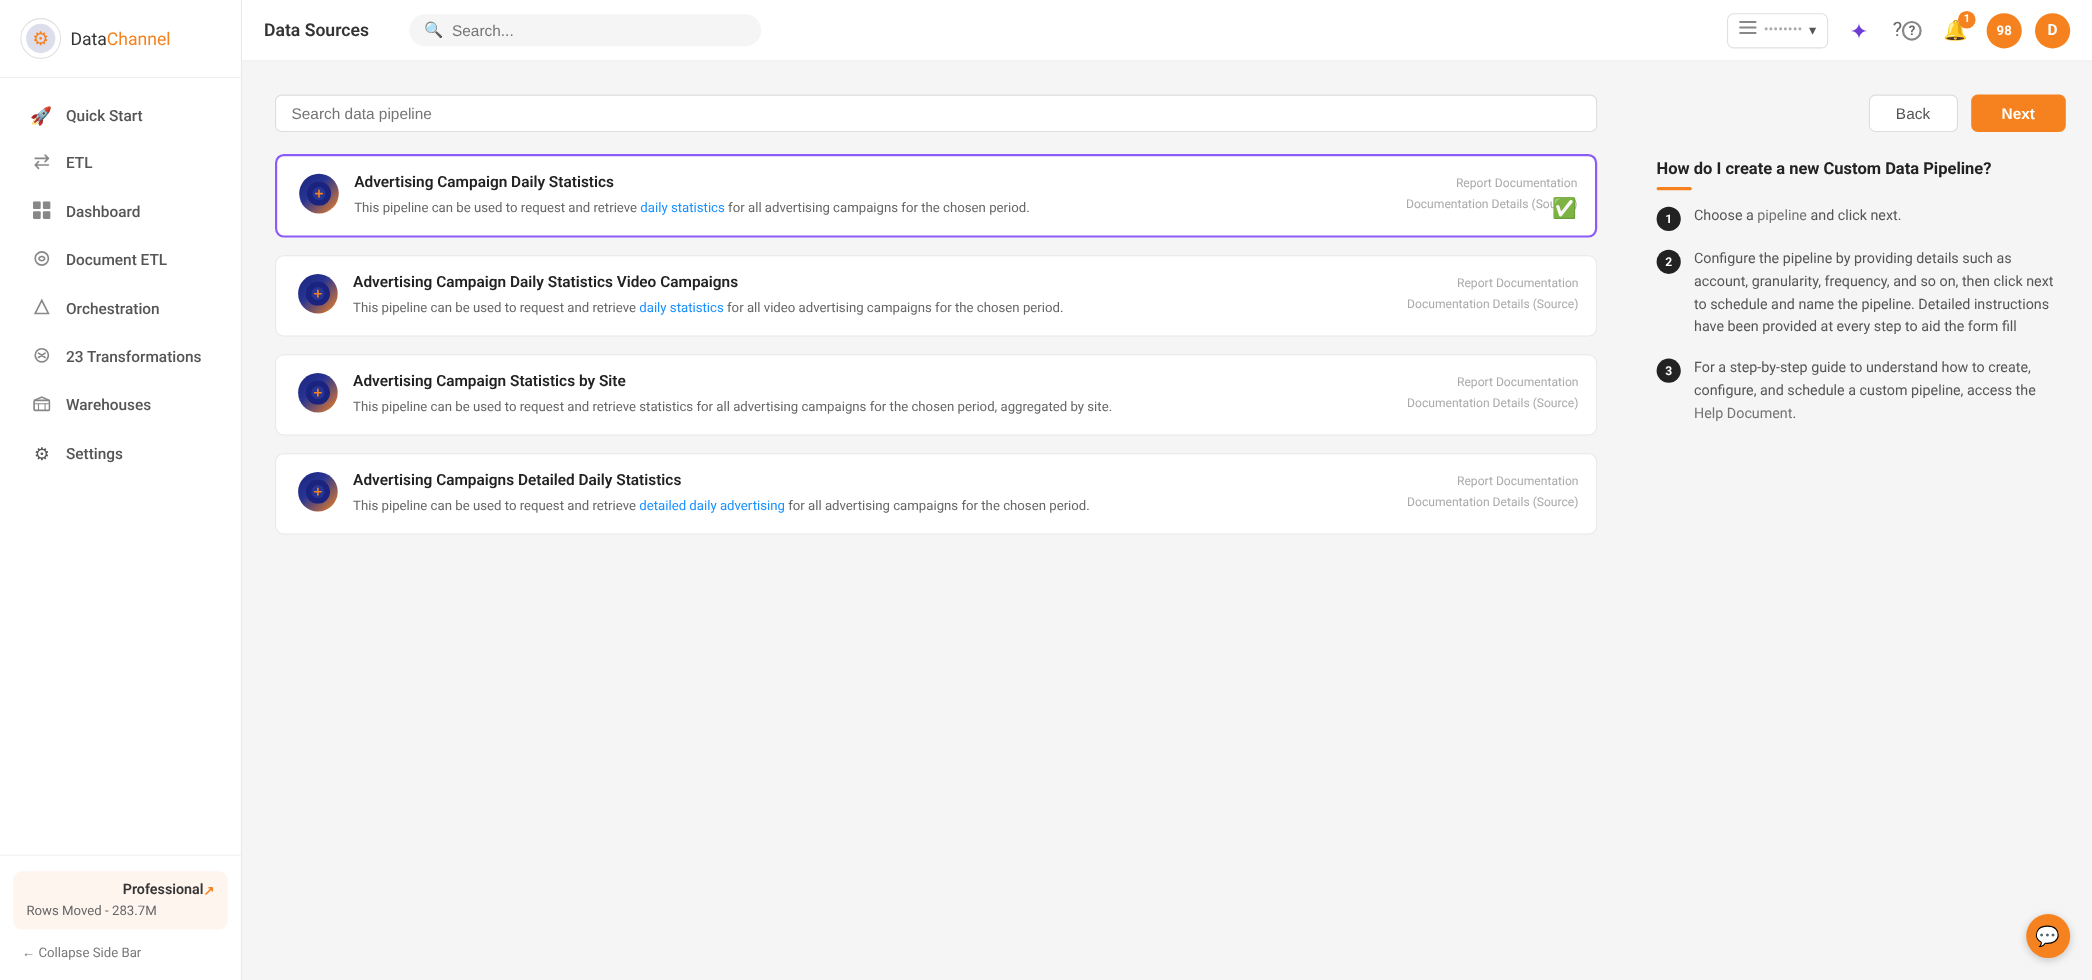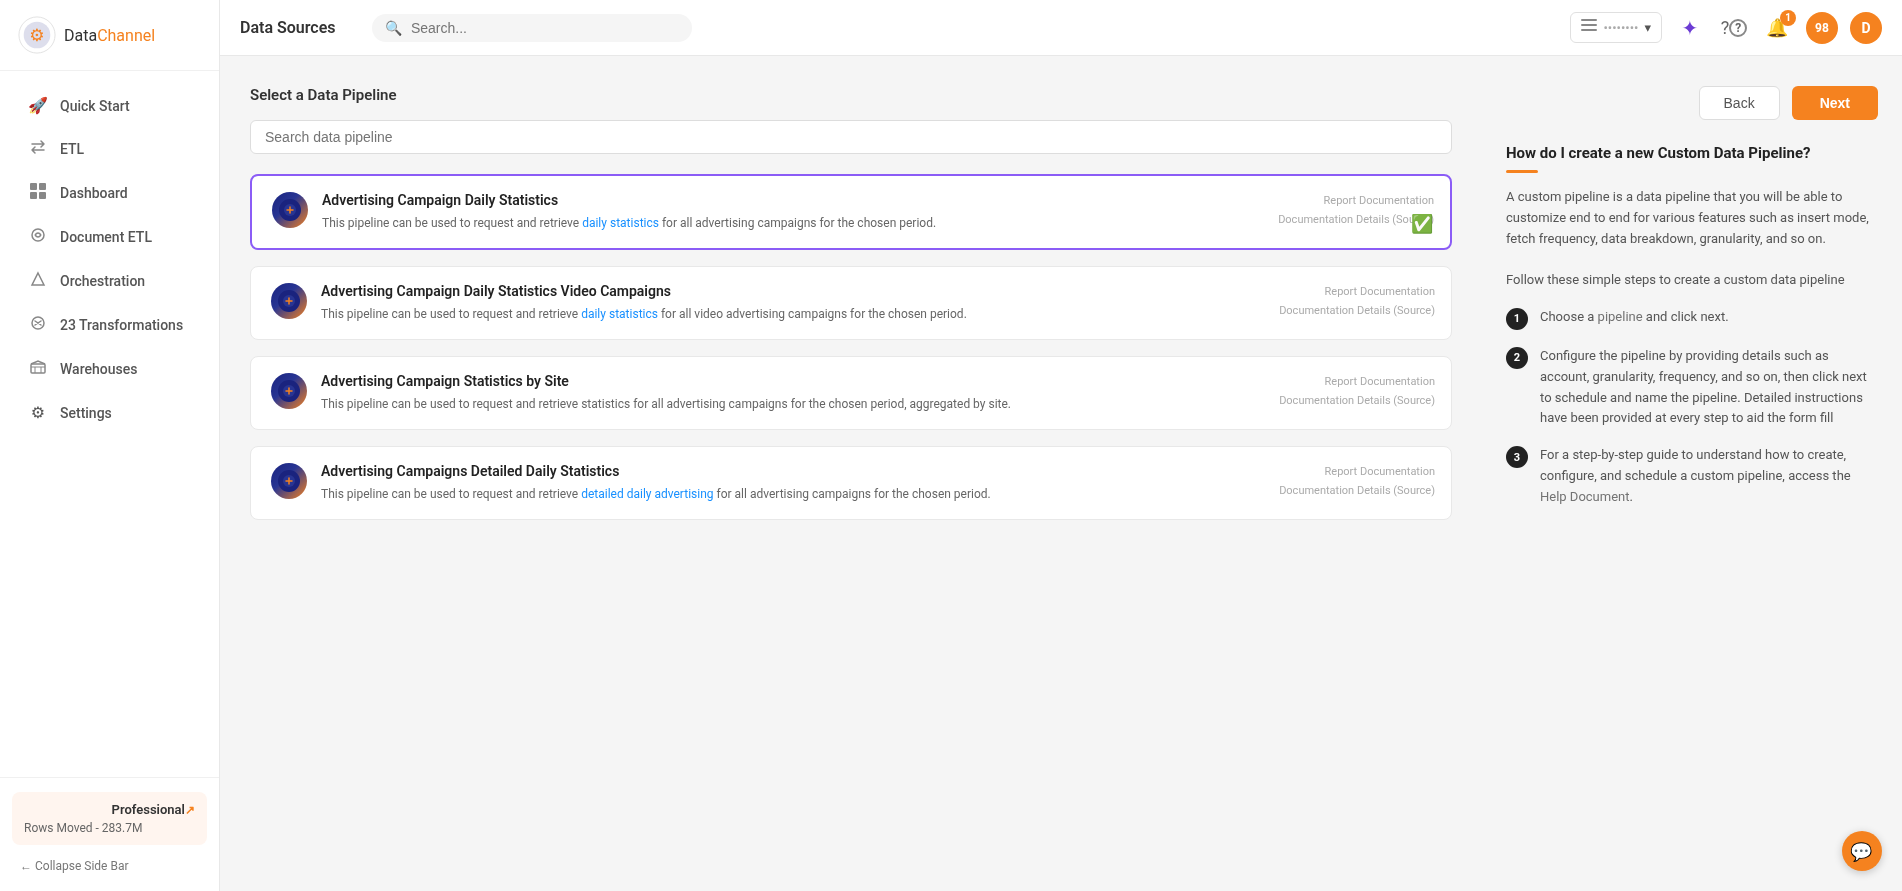--- a/index.html
+++ b/index.html
@@ -333,21 +333,20 @@
       <div class="icon-btn" style="background:#f5821f;border-radius:50%;width:32px;height:32px;">
         <span style="color:#fff;font-size:12px;font-weight:700;">98</span>
       </div>
       <div class="avatar">D</div>
     </div>
   </header>
 
   <div class="content-area">
 
     <div class="content-main">
-      <h2 class="section-title">Select a Data Pipeline</h2>
       <input type="text" class="pipeline-search" placeholder="Search data pipeline" style="">
 
       
       <div class="pipeline-card selected">
         <div class="pipeline-logo">
           <svg viewBox="0 0 22 22" fill="none">
             <circle cx="11" cy="11" r="11" fill="#1a237e"></circle>
             <circle cx="11" cy="11" r="6" fill="#283593"></circle>
             <path d="M8 11 L14 11 M11 8 L11 14" stroke="#f5821f" stroke-width="1.5" stroke-linecap="round"></path>
           </svg>
@@ -422,21 +421,20 @@
     </div>
 
     <div class="content-sidebar">
       <div class="action-row">
         <button class="btn-back">Back</button>
         <button class="btn-next">Next</button>
       </div>
 
       <h3 class="help-title">How do I create a new Custom Data Pipeline?</h3>
       <div class="help-accent"></div>
-      <p class="help-intro">A custom pipeline is a data pipeline that you will be able to customize end to end for various features such as insert mode, fetch frequency, data breakdown, granularity, and so on.<br><br>Follow these simple steps to create a custom data pipeline</p>
 
       <ol class="help-steps">
         <li class="help-step">
           <span class="step-num">1</span>
           <span class="step-text">Choose a <a href="#">pipeline</a> and click next.</span>
         </li>
         <li class="help-step">
           <span class="step-num">2</span>
           <span class="step-text">Configure the pipeline by providing details such as account, granularity, frequency, and so on, then click next to schedule and name the pipeline. Detailed instructions have been provided at every step to aid the form fill</span>
         </li>

